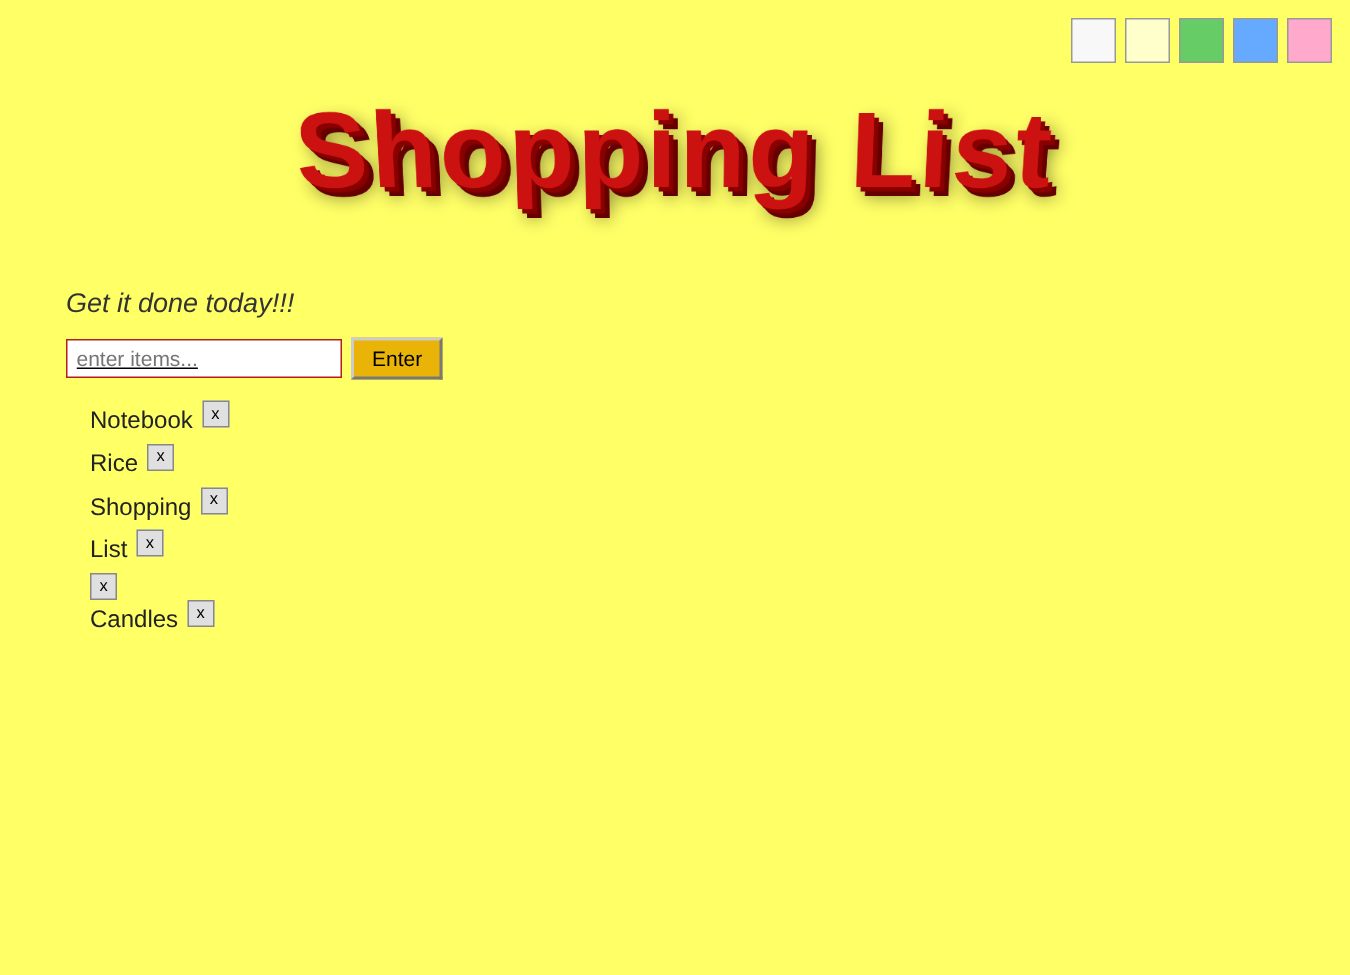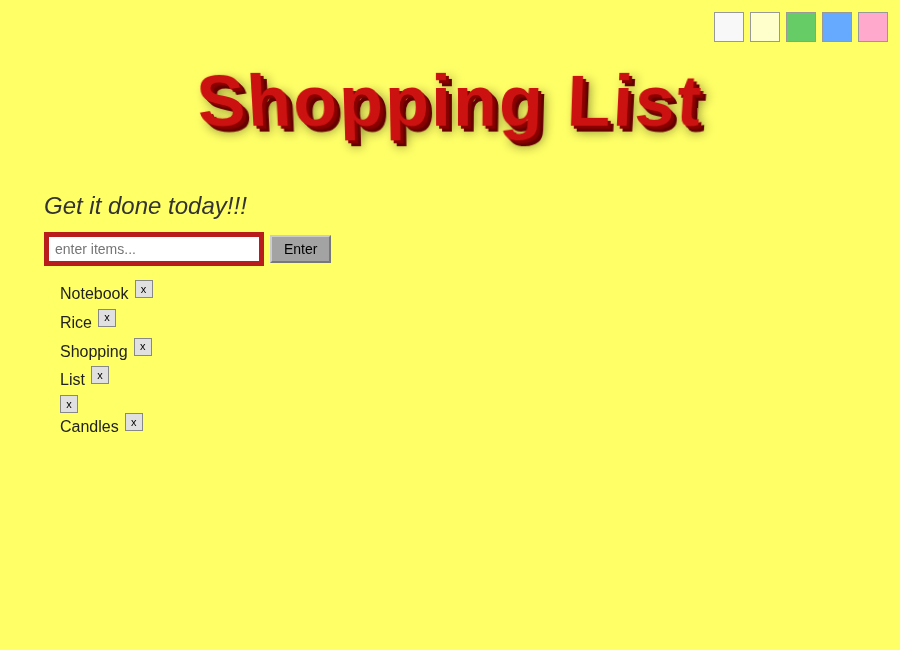--- a/index.html
+++ b/index.html
@@ -46,46 +46,47 @@
         6px 6px 12px rgba(0,0,0,0.5);
       letter-spacing: 2px;
       display: inline-block;
       transform: perspective(300px) rotateX(-5deg);
     }
 
     
     .subtitle {
       margin-left: 44px;
       margin-top: 30px;
-      font-size: 24px;
+      font-size: 18px;
       color: #333;
       font-style: italic;
     }
 
     
     .input-area {
       margin-left: 44px;
       margin-top: 12px;
       display: flex;
       align-items: center;
       gap: 6px;
     }
 
     .item-input {
-      width: 220px;
+      width: 184px;
       padding: 4px 6px;
       font-size: 14px;
-      border: 5px solid #b91c1c;
+      border: 1px solid #b91c1c;
       background: white;
+      text-decoration: underline;
     }
 
     .enter-button {
       padding: 4px 12px;
       font-size: 14px;
-      background: #a3a3a3;
+      background: #eab308;
       border: 2px outset #ccc;
       cursor: pointer;
     }
 
     
     .shopping-list {
       margin-left: 60px;
       margin-top: 14px;
       list-style-type: disc;
       font-size: 16px;

